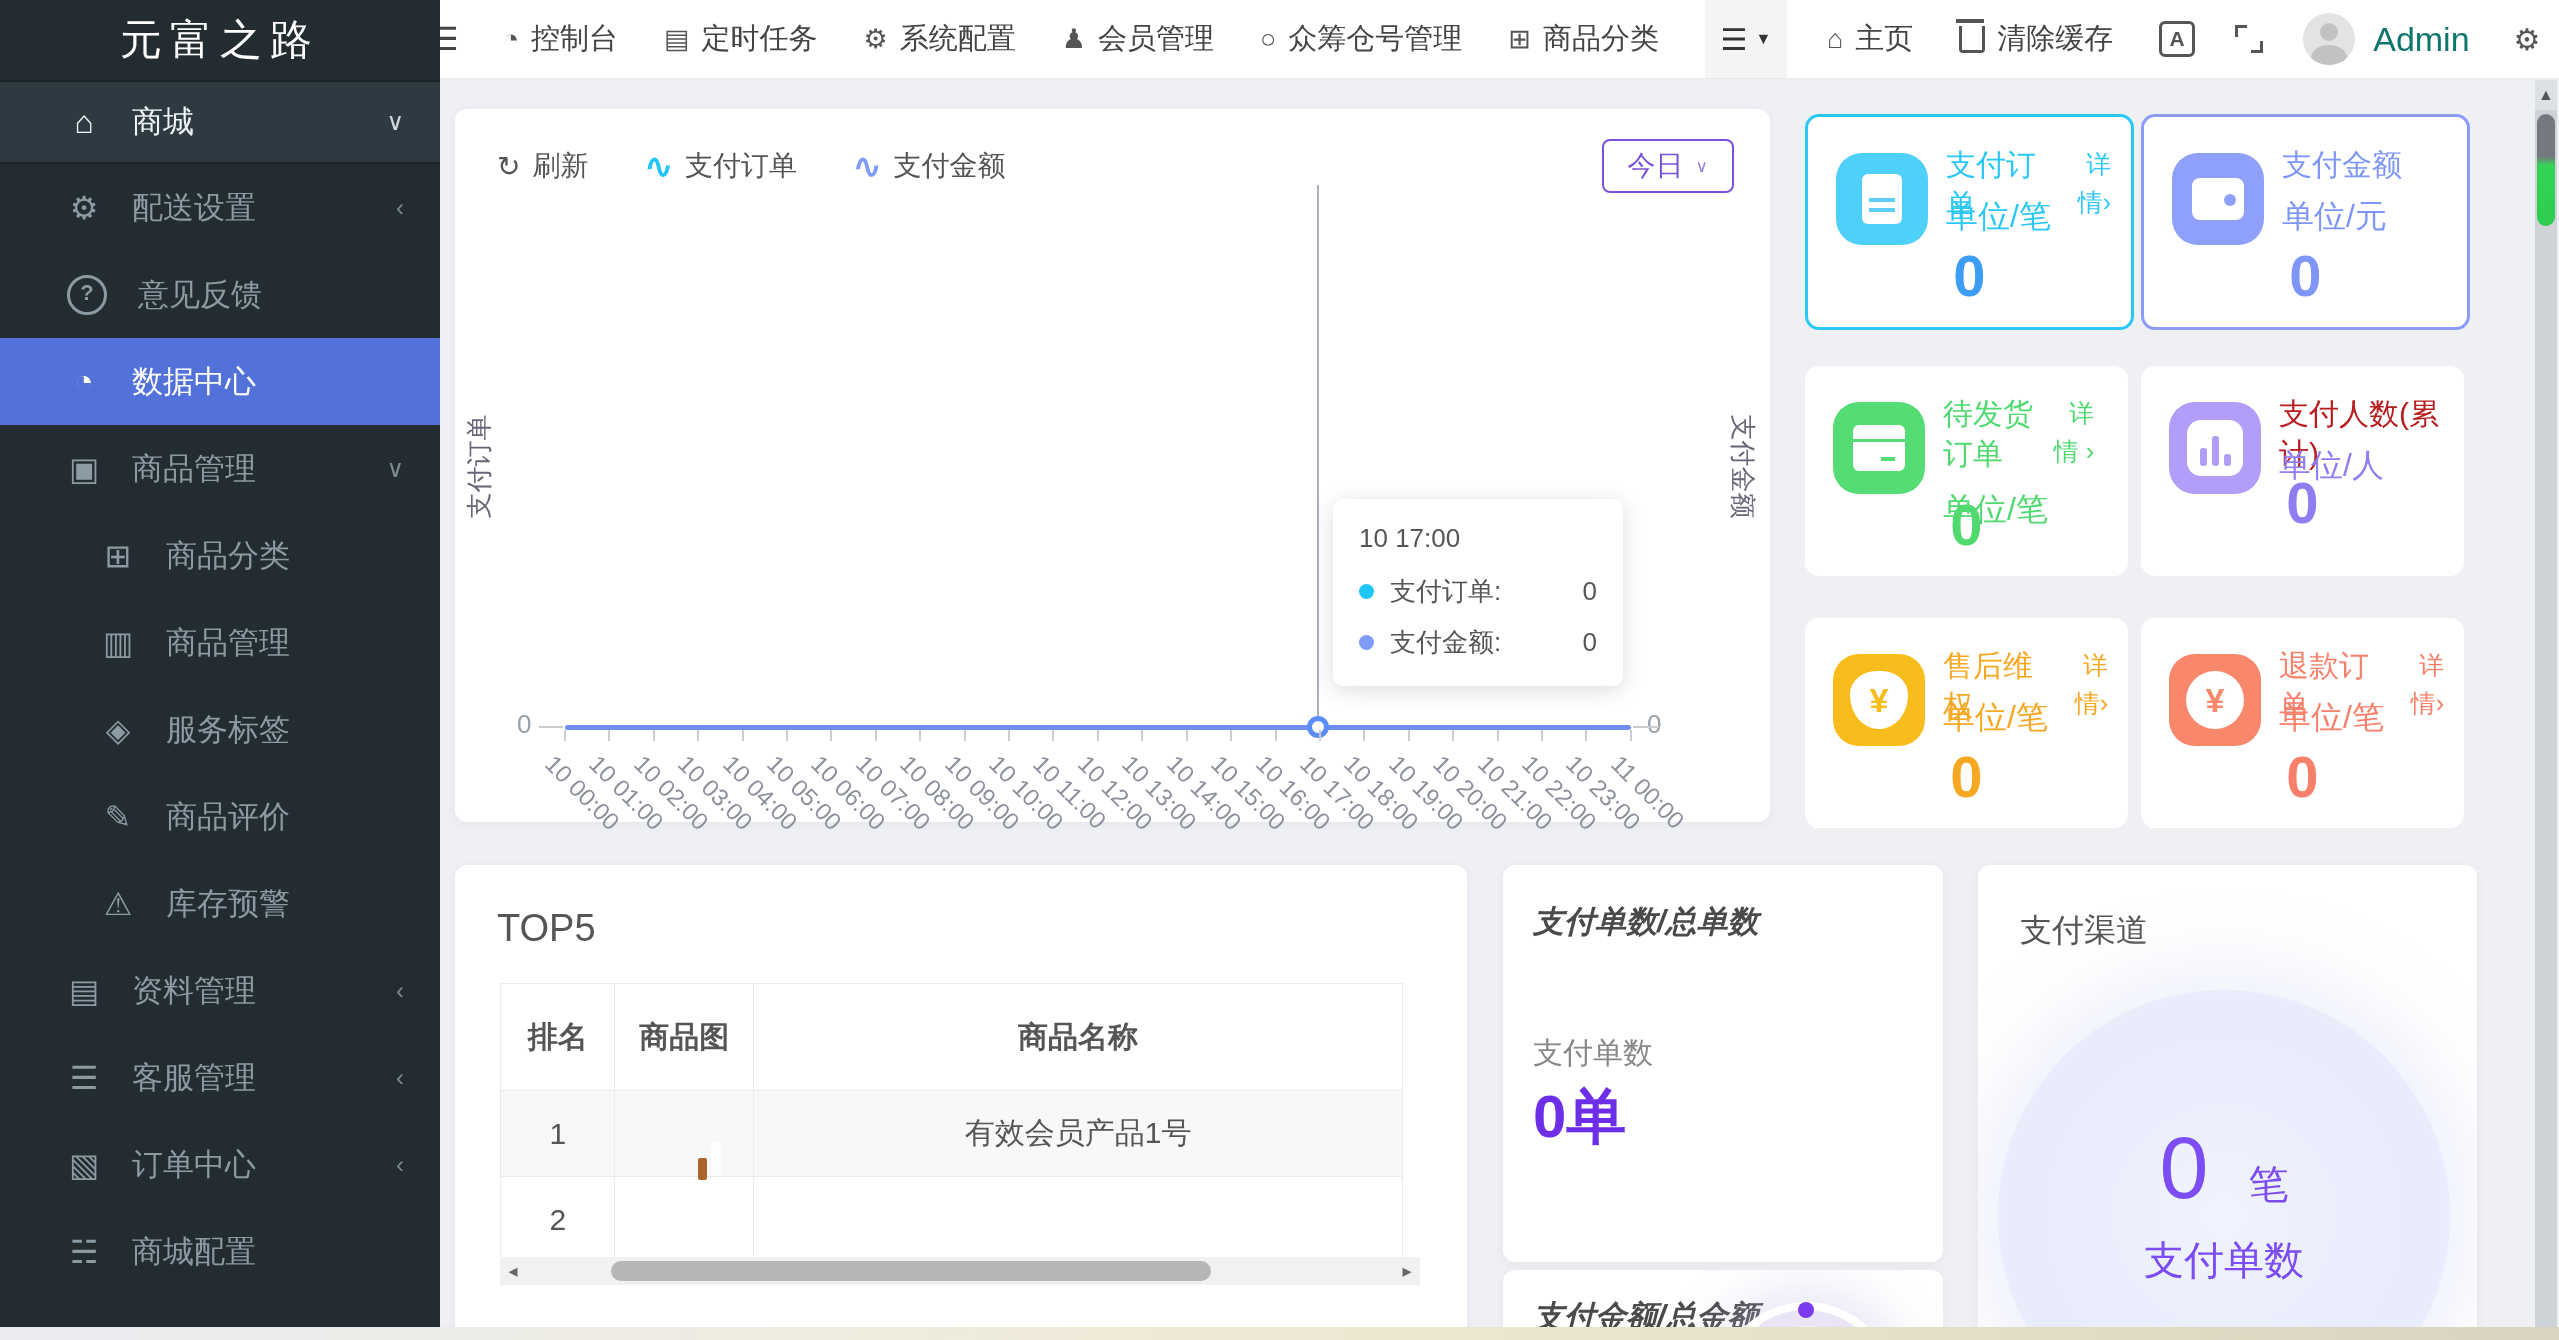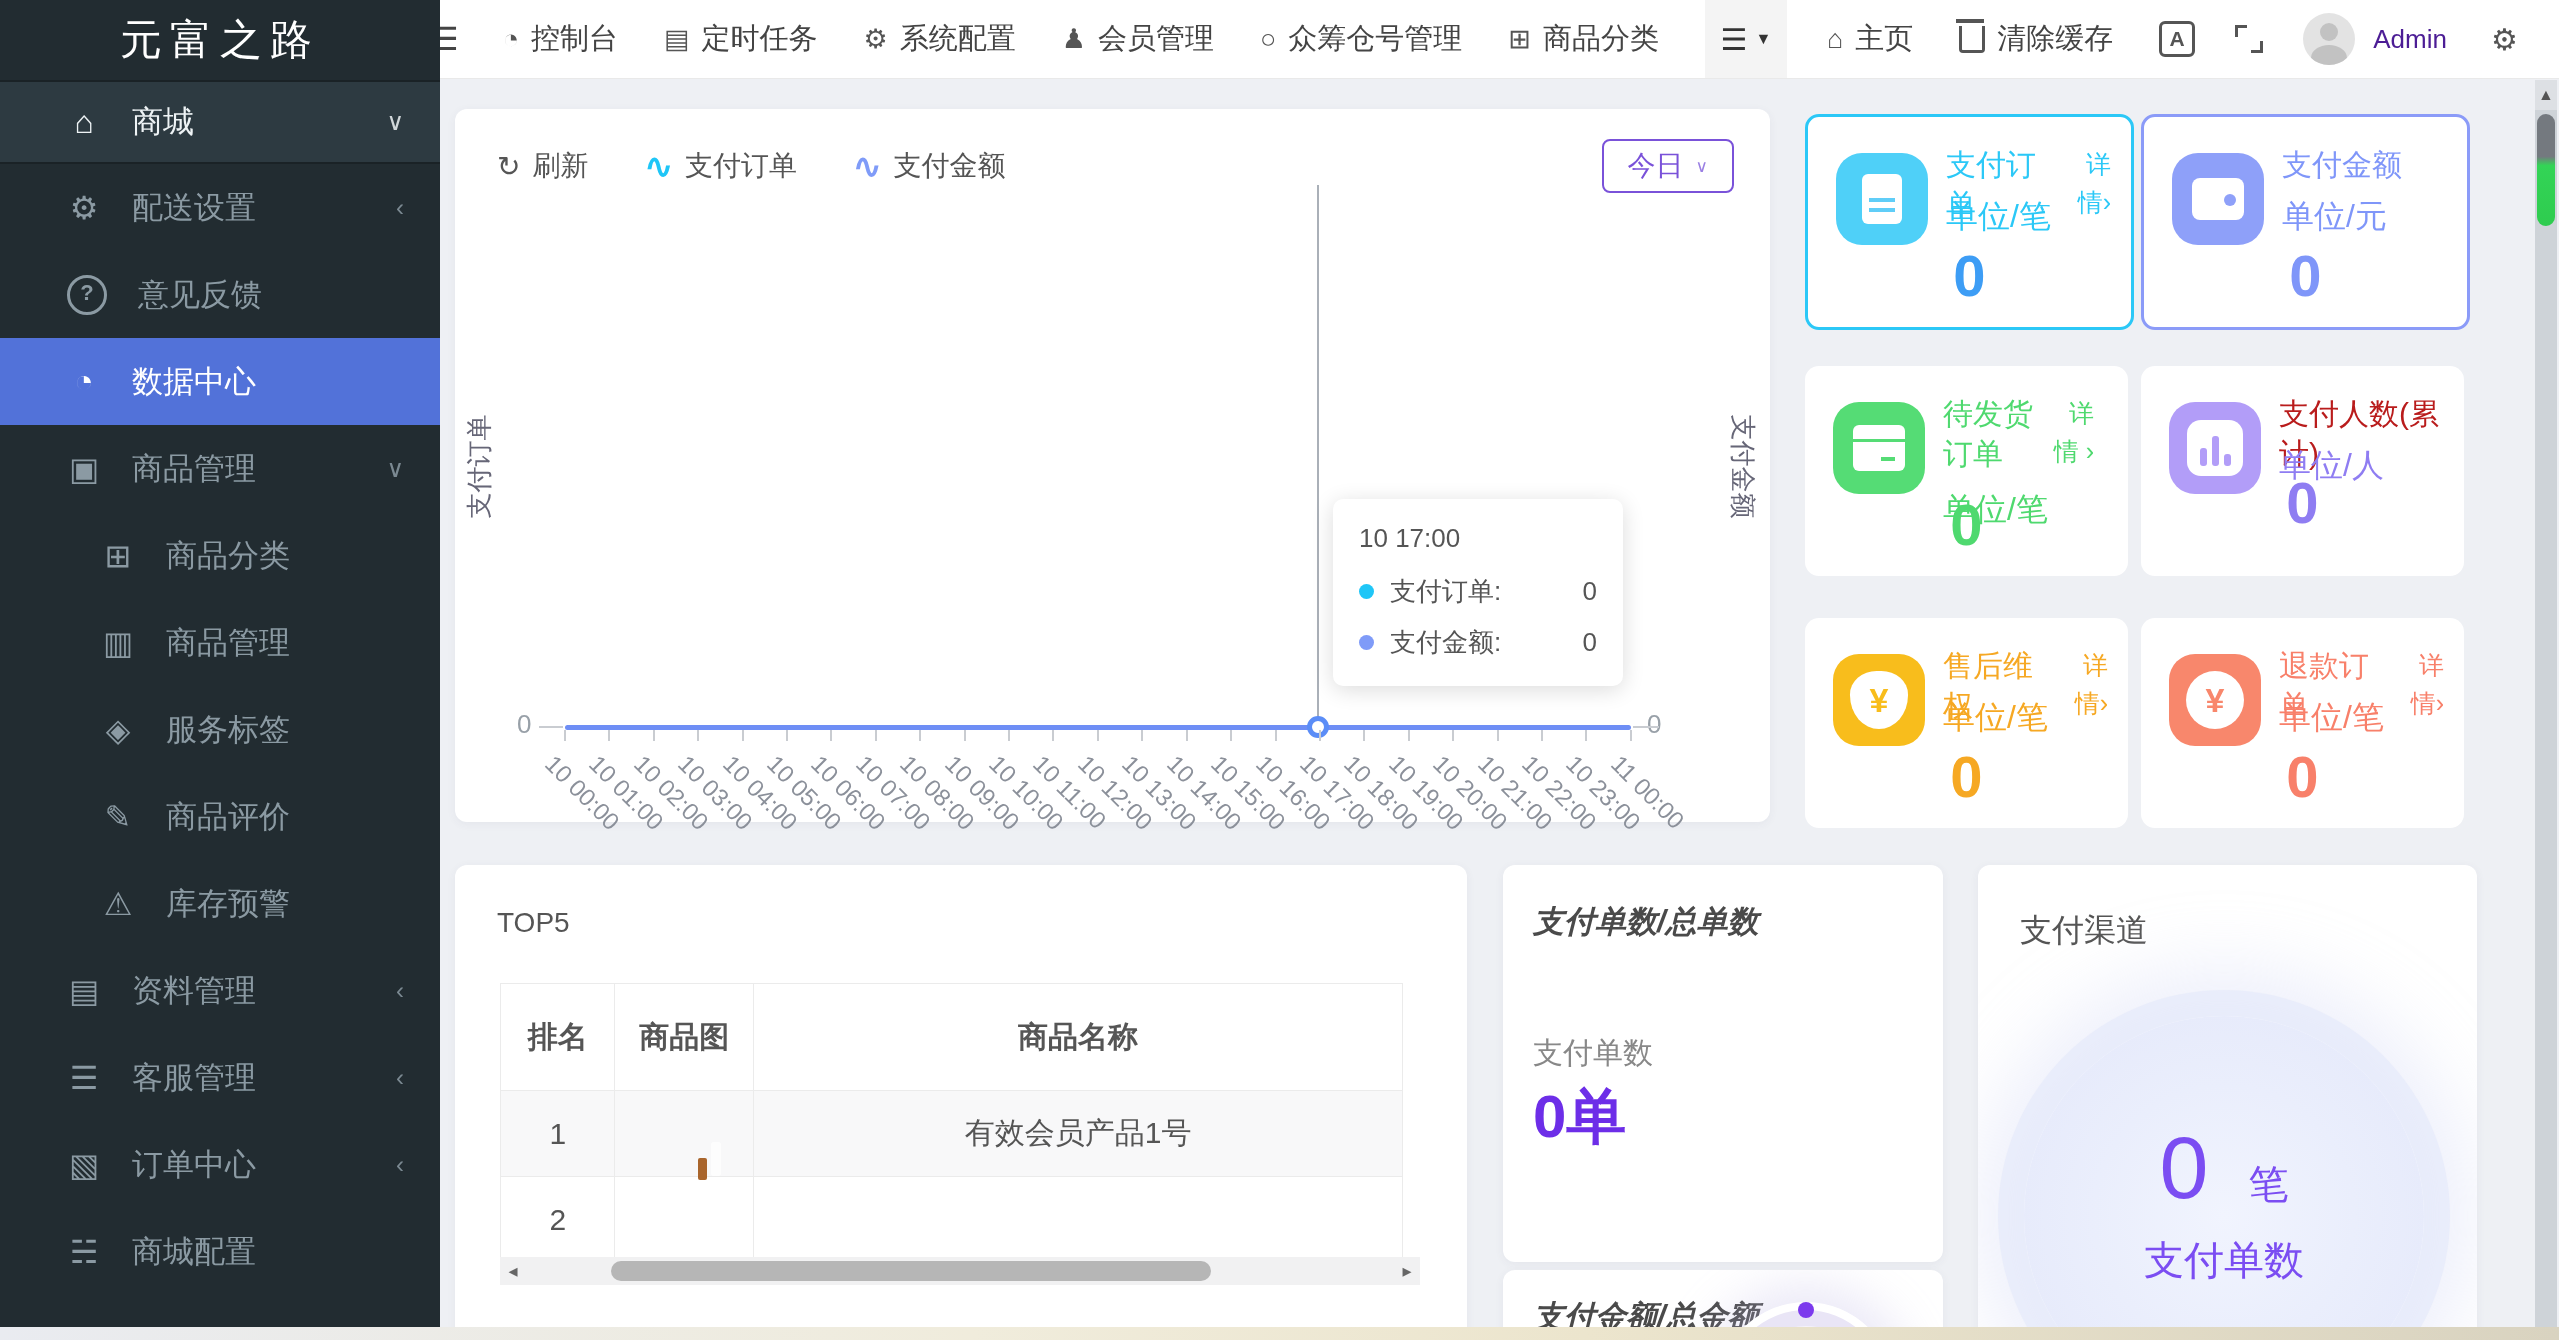--- a/index.html
+++ b/index.html
@@ -32,21 +32,21 @@
   .trash-icn::before{content:"";position:absolute;left:-6px;top:-7px;width:28px;height:4px;background:#555;}
   .lang-icn{width:30px;height:30px;border:3px solid #555;border-radius:6px;font-size:21px;line-height:30px;
             text-align:center;color:#555;font-weight:bold;}
   .fs-icn{position:relative;width:28px;height:28px;display:inline-block;}
   .fs-icn::before,.fs-icn::after{content:"";position:absolute;width:9px;height:9px;border:3px solid #555;}
   .fs-icn::before{left:0;top:0;border-right:none;border-bottom:none;box-shadow:19px 19px 0 -3px #fff;}
   .fs-icn::after{right:0;bottom:0;border-left:none;border-top:none;}
   .avatar{width:52px;height:52px;border-radius:50%;background:#e3e3e3;position:relative;overflow:hidden;margin-right:18px;}
   .avatar::before{content:"";position:absolute;left:17px;top:10px;width:18px;height:18px;border-radius:50%;background:#c2c2c2;}
   .avatar::after{content:"";position:absolute;left:8px;top:32px;width:36px;height:26px;border-radius:50%;background:#c2c2c2;}
-  .admin-name{font-size:26px;color:#4c1d95;margin-right:44px;}
+  .admin-name{font-size:34px;color:#0f766e;margin-right:44px;}
   .gear-right{font-size:30px;color:#555;margin-right:48px;cursor:pointer;}
   .iconbtn{margin-right:40px;cursor:pointer;display:flex;align-items:center;}
   
   .card{position:absolute;background:#fff;border-radius:12px;box-shadow:0 2px 10px rgba(60,70,100,.06);overflow:hidden;}
   
   #chart-card{left:455px;top:109px;width:1315px;height:713px;overflow:visible;}
   .chart-head{position:absolute;left:42px;top:28px;right:36px;height:58px;display:flex;align-items:center;}
   .refresh{display:flex;align-items:center;gap:12px;font-size:28px;color:#555;cursor:pointer;}
   .legend{display:flex;align-items:center;gap:12px;font-size:28px;color:#555;margin-left:56px;cursor:pointer;}
   .wave{font-size:34px;font-weight:bold;}
@@ -99,21 +99,21 @@
   .pkg-i::after{content:"";position:absolute;left:28px;bottom:10px;width:14px;height:4px;background:#55dc75;}
   .bars-i{width:56px;height:56px;background:#fff;border-radius:14px;display:flex;align-items:flex-end;
           justify-content:center;gap:5px;padding-bottom:10px;box-sizing:border-box;}
   .bars-i i{width:7px;background:#b29df8;border-radius:3px;}
   .bars-i i:nth-child(1){height:18px;}.bars-i i:nth-child(2){height:30px;}.bars-i i:nth-child(3){height:12px;}
   .coin-i{width:58px;height:58px;border-radius:50%;background:#fff;display:flex;align-items:center;
           justify-content:center;font-size:34px;font-weight:bold;}
   .shield-i{border-radius:46% 46% 50% 50%/40% 40% 58% 58%;}
   
   #top5{left:455px;top:865px;width:1012px;height:520px;}
-  .top5-title{position:absolute;left:42px;top:42px;font-size:28px;color:#555;}
+  .top5-title{position:absolute;left:42px;top:42px;font-size:38px;color:#555;}
   .t5-table{position:absolute;left:45px;top:118px;width:903px;border-collapse:collapse;font-size:30px;color:#555;}
   .t5-table th,.t5-table td{border:1px solid #ebebeb;text-align:center;}
   .t5-table th{height:104px;font-weight:bold;background:#fff;}
   .t5-table td{height:83px;}
   .t5-table tr.odd td{background:#f8f8f9;}
   .c-rank{width:114px;}.c-img{width:139px;}.c-name{width:665px;}
   .thumb{width:62px;height:58px;margin:0 auto;border-radius:4px;position:relative;overflow:hidden;
          background:linear-gradient(135deg,#e3f1e4 0%,#d7ecdb 55%,#f3e4d8 100%);}
   .thumb::before{content:"";position:absolute;left:27px;top:8px;width:10px;height:34px;background:#fdfdfd;border-radius:3px;}
   .thumb::after{content:"";position:absolute;left:14px;top:24px;width:9px;height:22px;background:#a9652c;border-radius:2px;}

